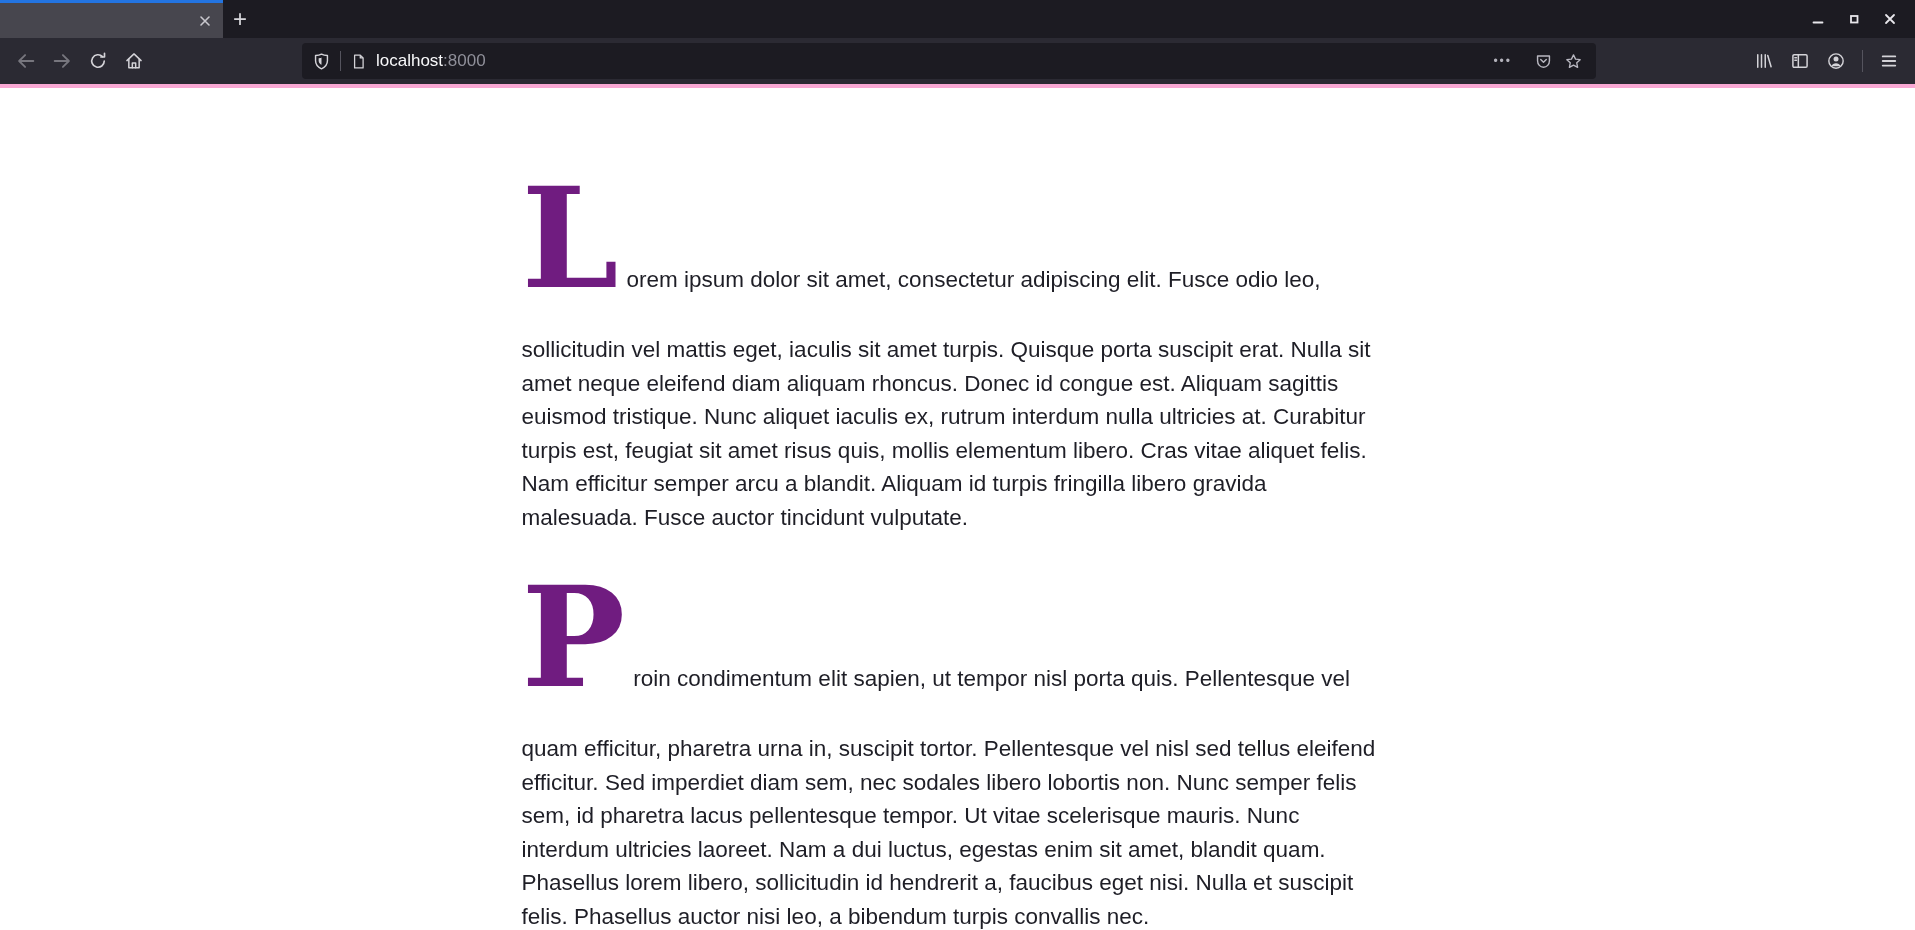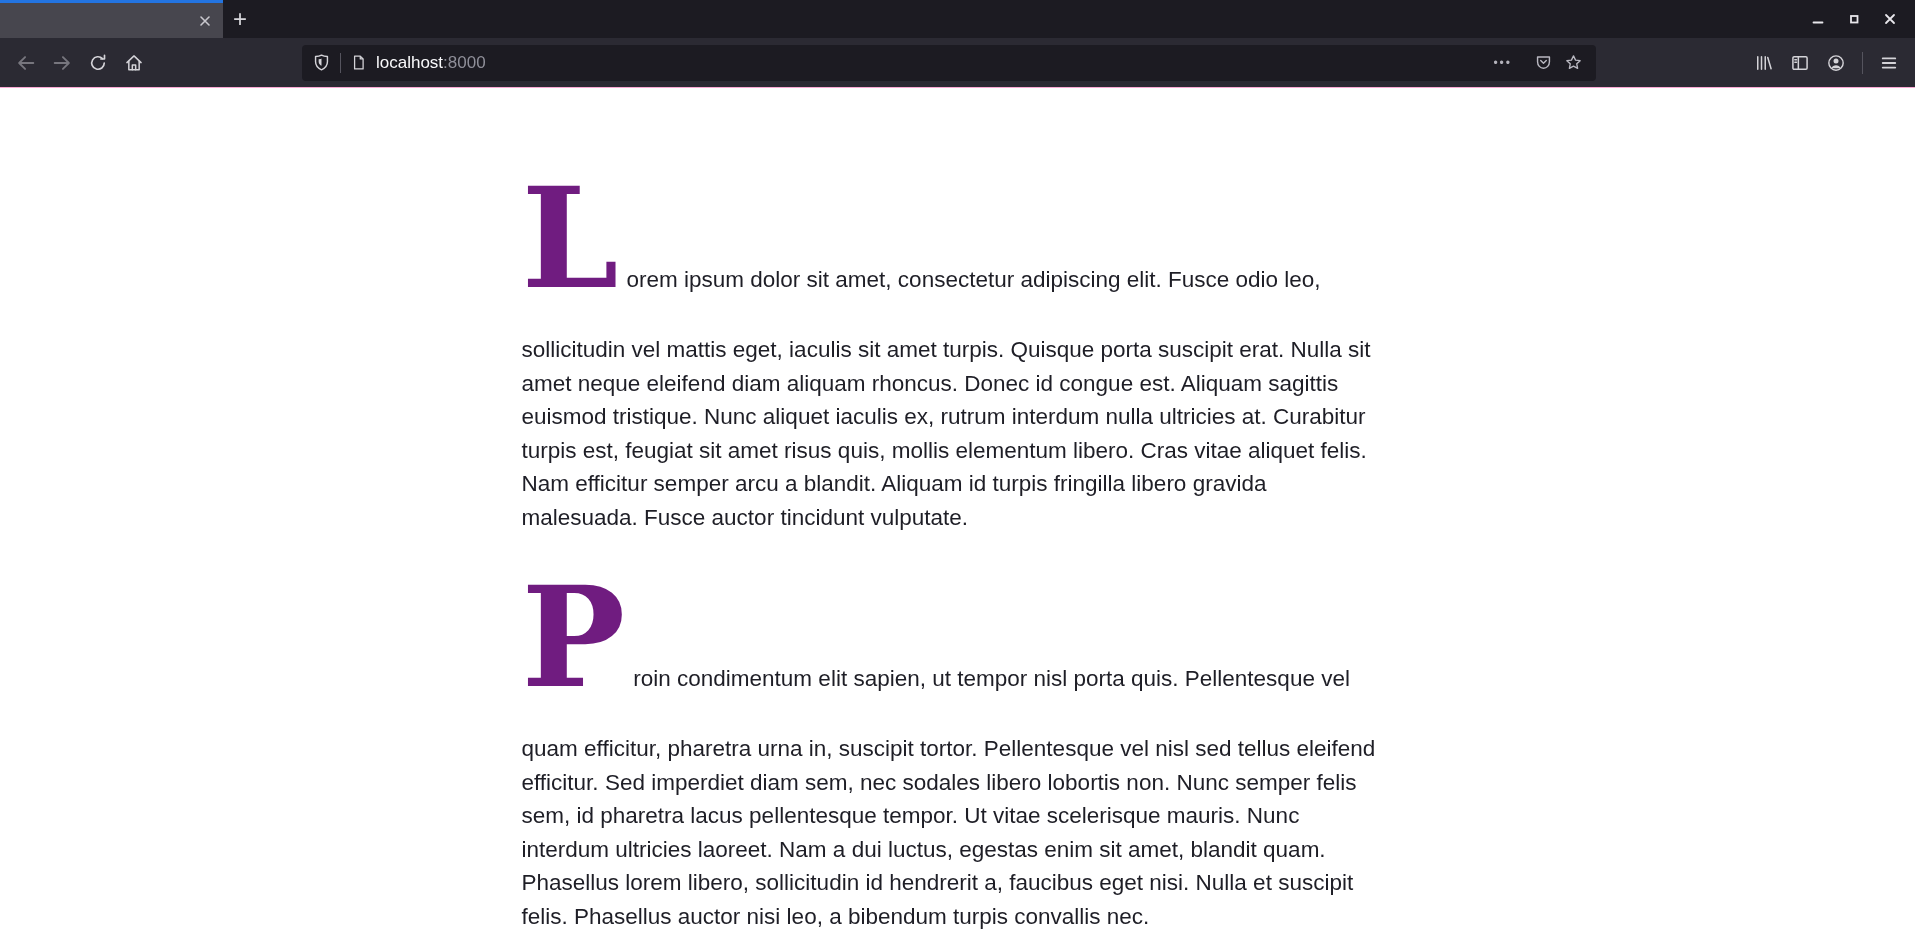--- a/index.html
+++ b/index.html
@@ -27,21 +27,21 @@
   .tab-close{width:20px;height:20px;display:flex;align-items:center;justify-content:center;
     color:#c9c8ce;border-radius:2px;}
   .newtab{width:34px;display:flex;align-items:center;justify-content:center;
     color:#d7d6db;font-size:24px;font-weight:300;line-height:1;}
   .tabbar-spacer{flex:1;}
   .win-controls{display:flex;align-items:center;gap:10px;padding-right:12px;color:#e8e7ec;}
   .wc{width:26px;height:26px;display:flex;align-items:center;justify-content:center;}
 
   
   .toolbar{height:50px;background:var(--toolbar-bg);display:flex;align-items:center;
-    padding:0 8px;border-bottom:1px solid #f9a8d4;flex:0 0 auto;}
+    padding:0 8px;border-bottom:4px solid #f9a8d4;flex:0 0 auto;}
   .navbtn{width:34px;height:34px;margin:0 1px;border-radius:4px;display:flex;
     align-items:center;justify-content:center;color:var(--icon);background:transparent;border:none;}
   .navbtn.dim{color:var(--icon-dim);}
   .flexspace{width:150px;flex:0 0 auto;}
   .urlbar{flex:1;height:36px;background:var(--urlbar-bg);border-radius:4px;
     display:flex;align-items:center;padding:0 10px;color:var(--icon);}
   .urlbar .divider{width:1px;height:20px;background:#55545e;margin:0 9px;}
   .url-text{font-size:17px;margin-left:9px;white-space:nowrap;}
   .url-host{color:var(--url-host);}
   .url-port{color:var(--url-port);}

